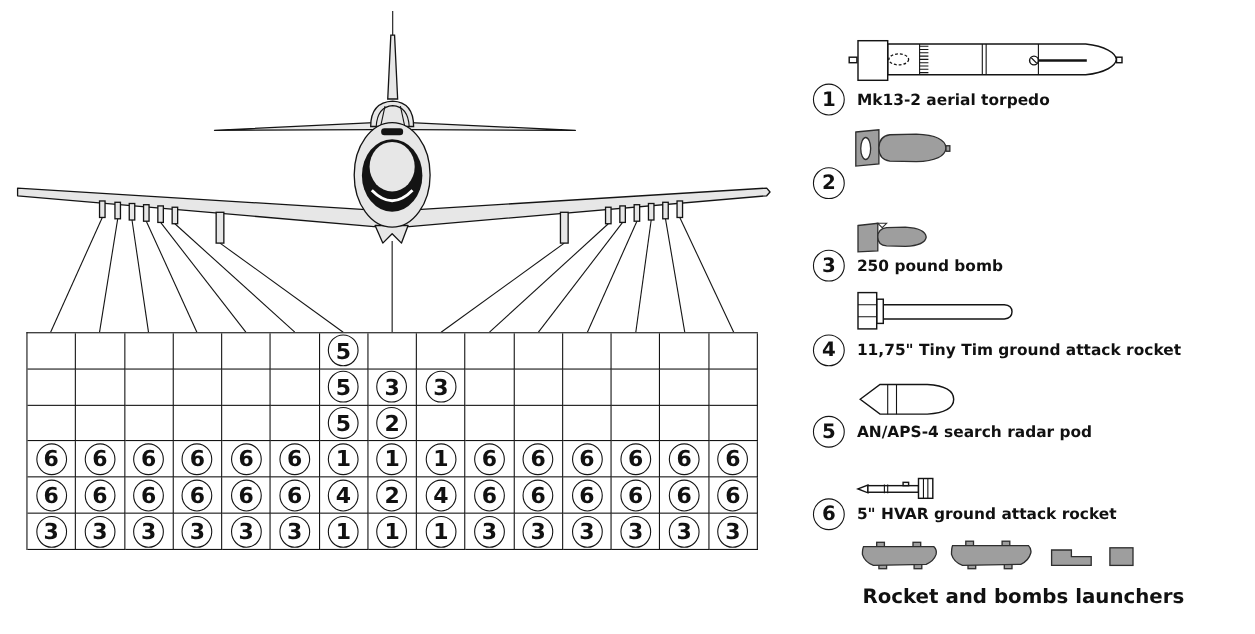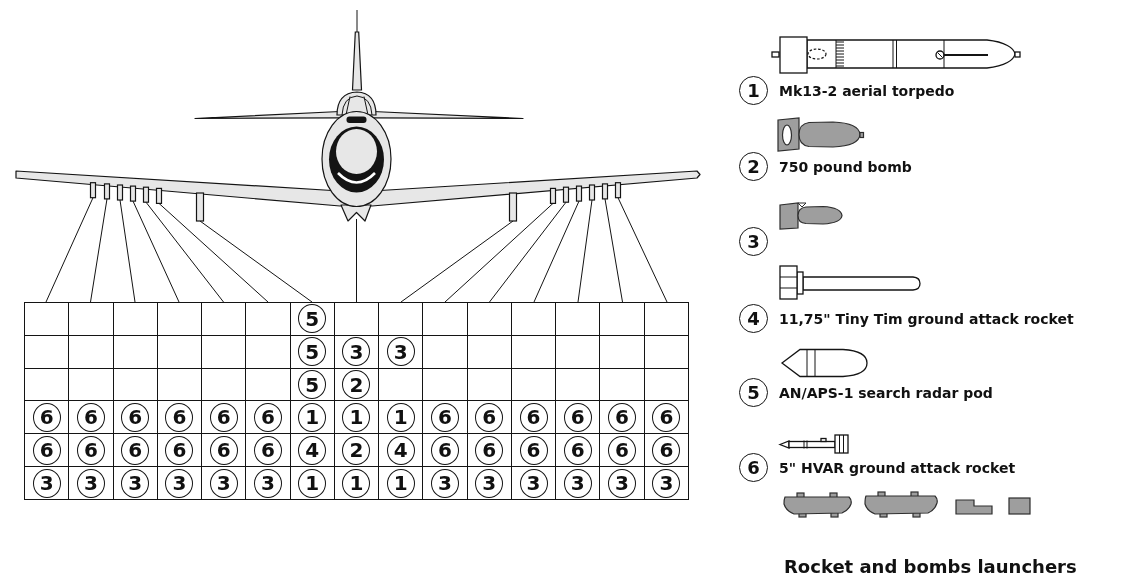--- a/index.html
+++ b/index.html
@@ -34,21 +34,21 @@
 
   
   .legend-row{position:absolute;left:739px;display:flex;align-items:center;gap:11px;}
   .legend-badge{
     width:29px;height:29px;border:1.5px solid var(--outline);border-radius:50%;
     display:flex;align-items:center;justify-content:center;flex:0 0 auto;
     font-size:18px;font-weight:600;background:#fff;box-sizing:border-box;
   }
   .legend-label{font-size:14px;font-weight:600;white-space:nowrap;letter-spacing:0px;}
   #legend-footer{
-    position:absolute;left:784px;top:556px;font-size:18px;font-weight:600;white-space:nowrap;
+    position:absolute;left:784px;top:532px;font-size:18px;font-weight:600;white-space:nowrap;
   }
 </style>
 </head>
 <body>
 
 <div id="stage" style="--bg: #ffffff; --outline: #141414; --dark: #2e2e2e; --light: #e7e7e7; --gray: #9e9e9e;">
 
   <svg style="left:0;top:0" width="720" height="303" viewBox="0 0 720 303">
 
     <g>
@@ -333,30 +333,30 @@
   </div>
 
   <svg style="left:775px;top:115px" width="95" height="40" viewBox="0 0 95 40">
     <polygon class="w-gray" points="3,5 24,3 24,34 3,36"></polygon>
     <ellipse cx="12" cy="20" rx="4.5" ry="10" fill="#fff" stroke="var(--dark)" stroke-width="1.2"></ellipse>
     <path class="w-gray" d="M24,19.5 Q24,9 34,7.5 L58,7 Q84,8 85,19.5 Q84,31 58,32 L34,31.5 Q24,30 24,19.5 Z"></path>
     <rect class="w-gray" x="85" y="17.5" width="3.5" height="5"></rect>
   </svg>
   <div class="legend-row" style="top:152px">
     <div class="legend-badge">2</div>
-    <div class="legend-label">750 pound bomb</div>
   </div>
 
   <svg style="left:775px;top:198px" width="78" height="34" viewBox="0 0 78 34">
     <polygon class="w-gray" points="5,7 23,5 23,30 5,31"></polygon>
     <path class="w-gray" d="M23,17.5 Q23,10 31,9 L48,8.5 Q66,9.5 67,17.5 Q66,25 48,26 L31,25.5 Q23,25 23,17.5 Z"></path>
     <polygon points="23,5 31,5 27,9" fill="#fff" stroke="var(--dark)" stroke-width="1"></polygon>
   </svg>
   <div class="legend-row" style="top:227px">
     <div class="legend-badge">3</div>
+    <div class="legend-label">250 pound bomb</div>
   </div>
 
   <svg style="left:775px;top:260px" width="150" height="42" viewBox="0 0 150 42">
     <path class="w-out" d="M28,17 L138,17 Q145,17.5 145,23.5 Q145,29.5 138,30 L28,30 Z"></path>
     <rect class="w-out" x="22" y="12" width="6" height="22"></rect>
     <rect class="w-out" x="5" y="6" width="17" height="33"></rect>
     <line class="ln" x1="5" y1="17" x2="22" y2="17"></line>
     <line class="ln" x1="5" y1="28" x2="22" y2="28"></line>
   </svg>
   <div class="legend-row" style="top:304px">
@@ -364,21 +364,21 @@
     <div class="legend-label">11,75" Tiny Tim ground attack rocket</div>
   </div>
 
   <svg style="left:775px;top:345px" width="100" height="36" viewBox="0 0 100 36">
     <path class="w-out" d="M7,18 L25,4.5 L68,4.5 Q92,6 92,18 Q92,30 68,31.5 L25,31.5 Z"></path>
     <line class="ln" x1="32" y1="4.5" x2="32" y2="31.5" stroke-width="2"></line>
     <line class="ln" x1="40" y1="4.5" x2="40" y2="31.5" stroke-width="2"></line>
   </svg>
   <div class="legend-row" style="top:378px">
     <div class="legend-badge">5</div>
-    <div class="legend-label">AN/APS-1 search radar pod</div>
+    <div class="legend-label">AN/APS-4 search radar pod</div>
   </div>
 
   <svg style="left:775px;top:428px" width="80" height="28" viewBox="0 0 80 28">
     <polygon class="w-out" points="5,16.5 14,13 14,20"></polygon>
     <rect class="w-out" x="14" y="13.5" width="46" height="6"></rect>
     <line class="ln" x1="29" y1="12.5" x2="29" y2="20.5"></line>
     <line class="ln" x1="32" y1="12.5" x2="32" y2="20.5"></line>
     <rect class="w-out" x="46" y="10.5" width="5" height="3"></rect>
     <rect class="w-out" x="60" y="7" width="13" height="18"></rect>
     <line class="ln" x1="64.5" y1="7" x2="64.5" y2="25"></line>

